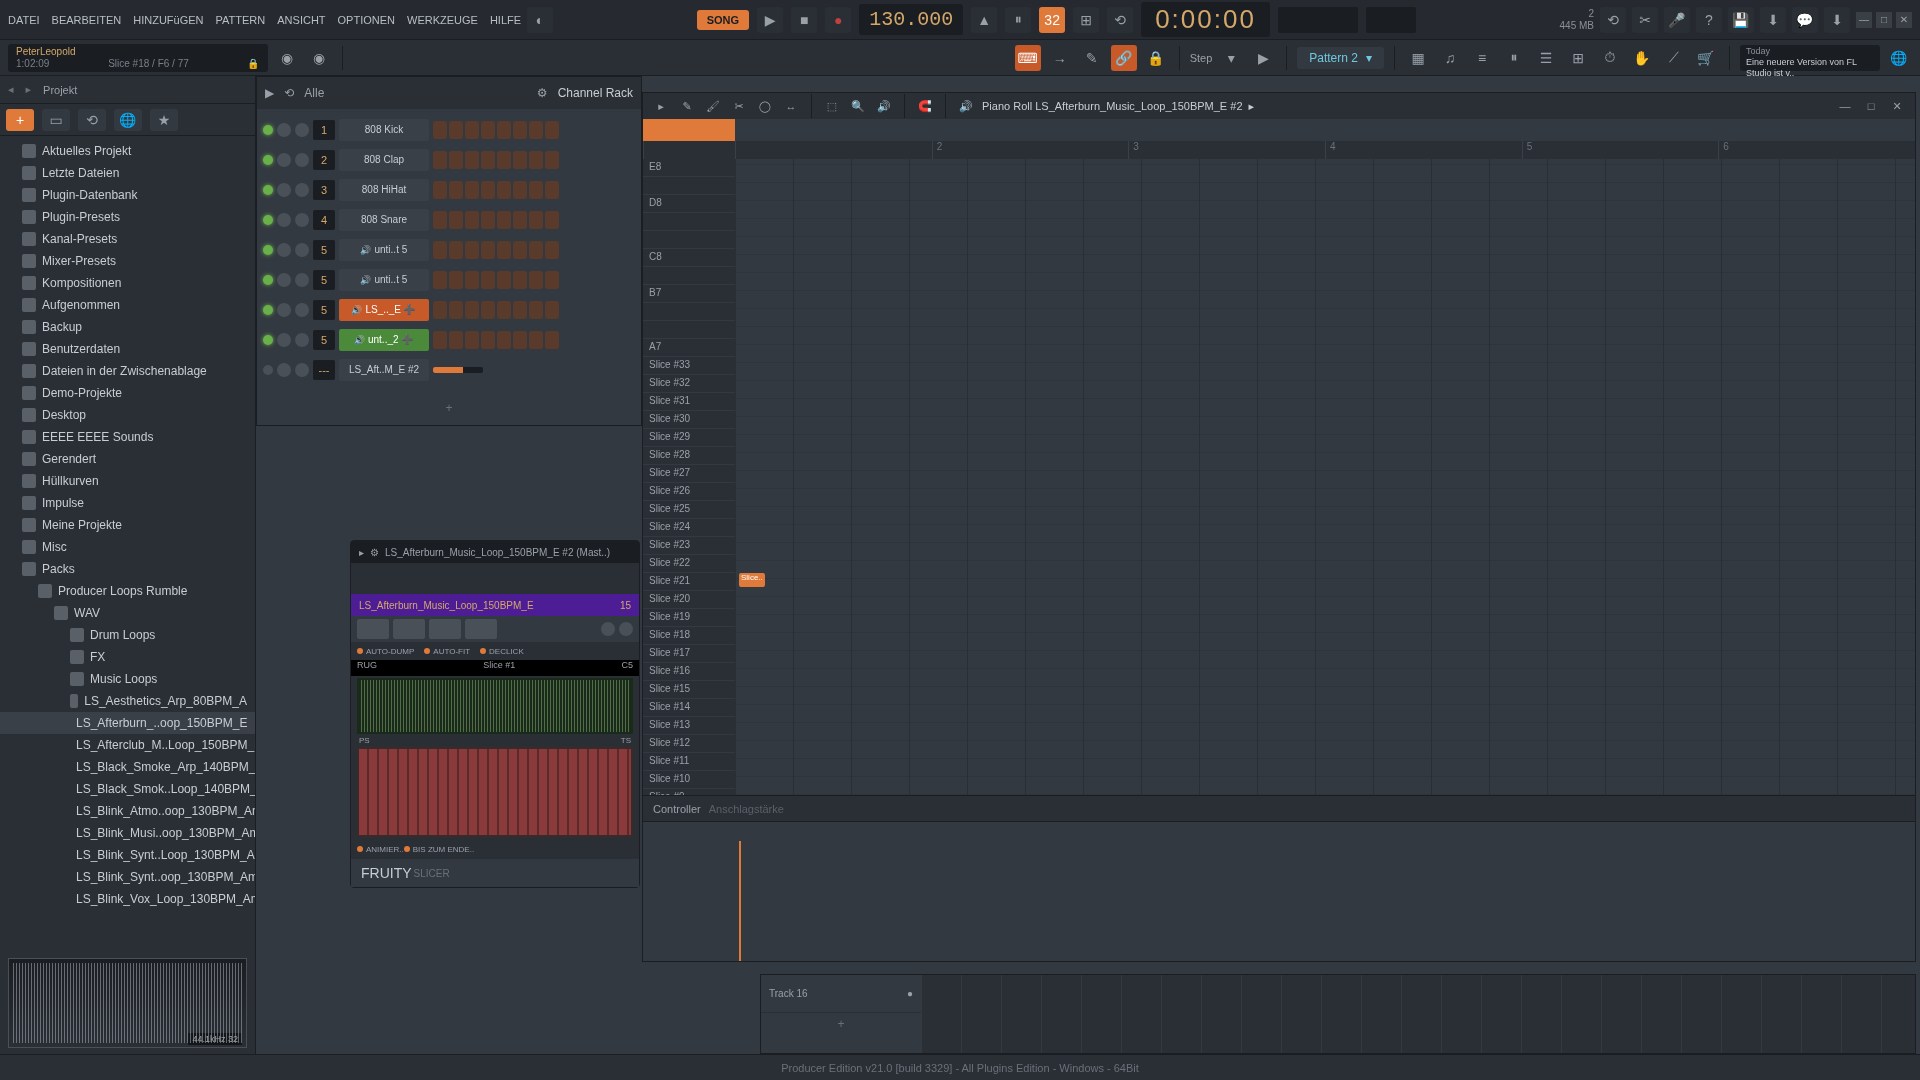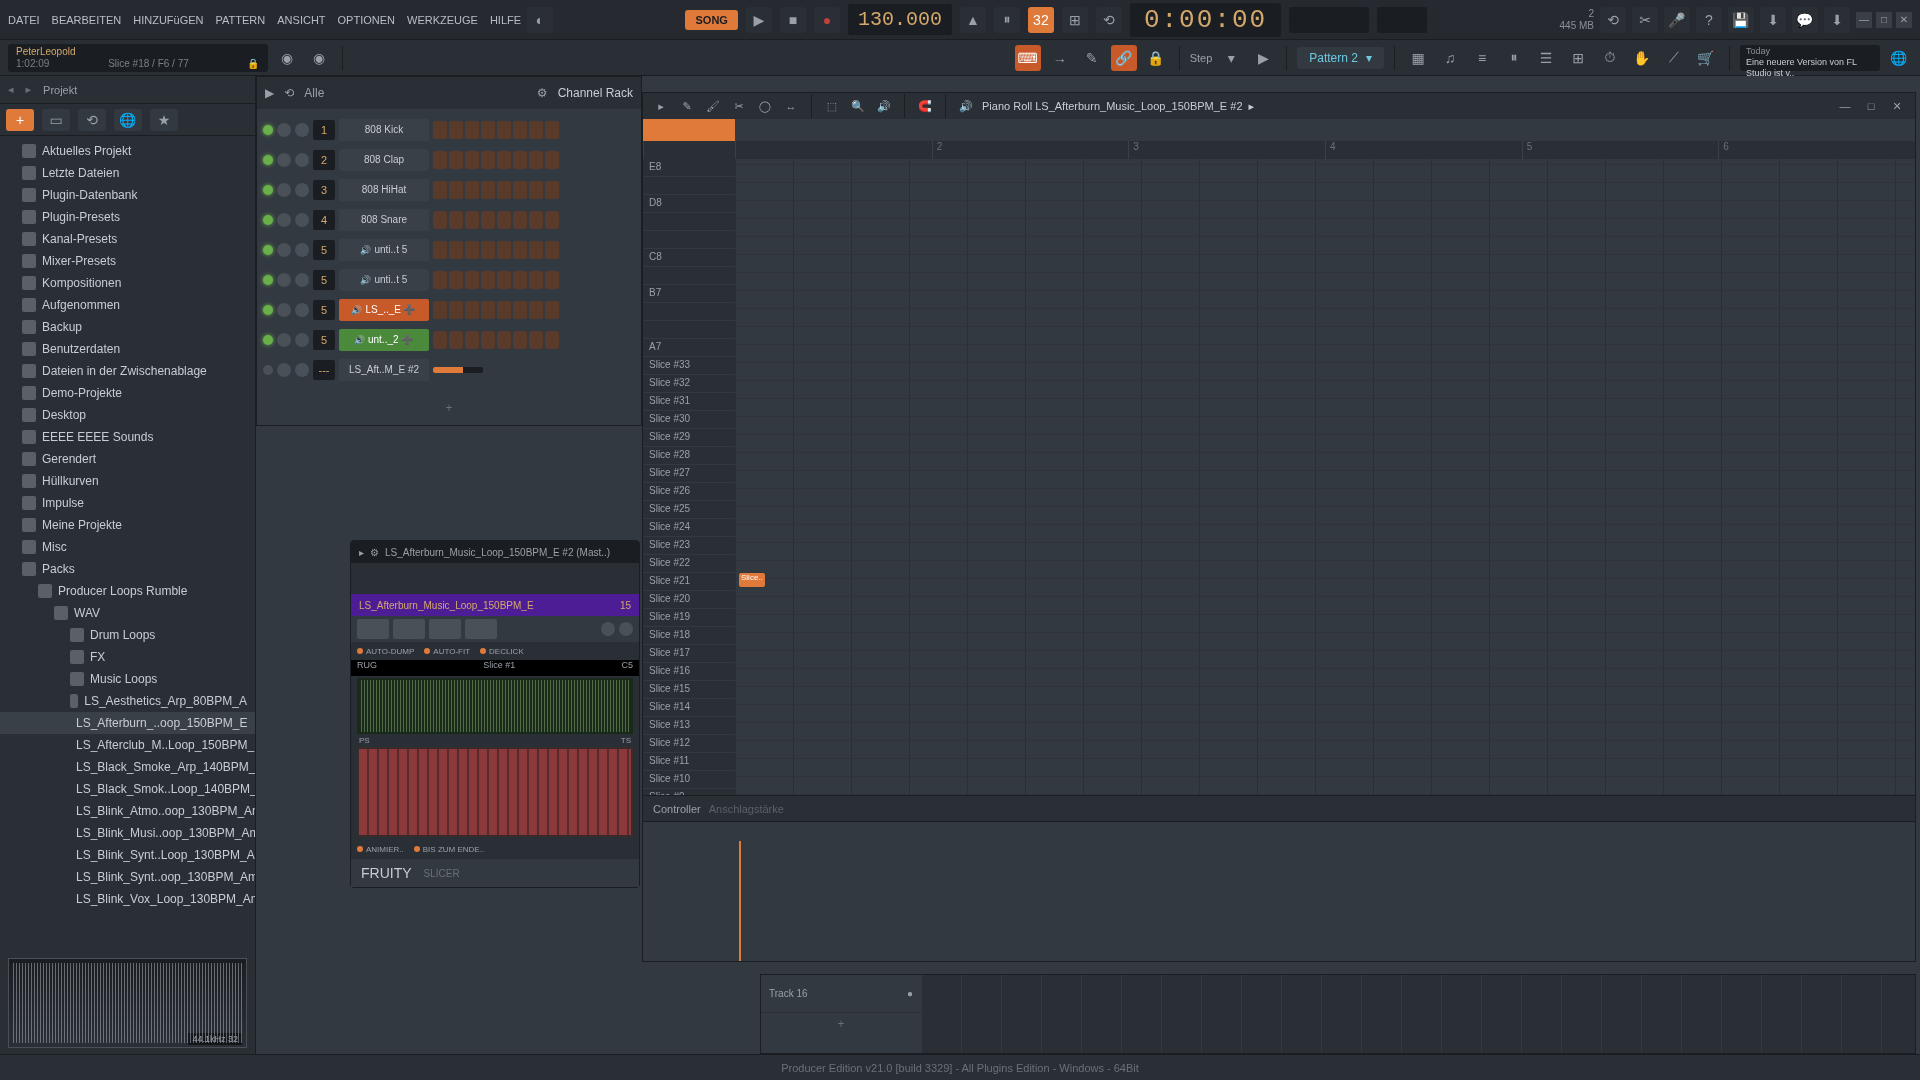--- a/index.html
+++ b/index.html
@@ -4,21 +4,21 @@
 <style>
 * { margin: 0; padding: 0; box-sizing: border-box; font-family: Arial, sans-serif; user-select: none; }
 body { background: #333941; width: 1920px; height: 1080px; overflow: hidden; color: #9aa0a8; font-size: 12px; position: relative; }
 
 
 .menubar { background: #262a30; height: 40px; display: flex; align-items: center; padding: 0 8px; gap: 6px; border-bottom: 1px solid #1a1d22; }
 .menubar .menu-items { display: flex; gap: 12px; font-size: 11px; color: #b8bec6; }
 .menubar .menu-items span { cursor: pointer; }
 .menubar .center-area { flex: 1; display: flex; align-items: center; gap: 8px; justify-content: center; }
 .tempo-display { background: #1a1d22; color: #d4a86a; font-family: 'Courier New', monospace; font-size: 20px; padding: 4px 10px; border-radius: 3px; }
-.time-display { background: #1a1d22; color: #d4a86a; font-family: Liberation Mono, monospace; font-size: 26px; padding: 2px 14px; border-radius: 3px; letter-spacing: 2px; }
+.time-display { background: #1a1d22; color: #d4a86a; font-family: Liberation Sans, sans-serif; font-size: 26px; padding: 2px 14px; border-radius: 3px; letter-spacing: 2px; }
 .tool-btn { width: 26px; height: 26px; background: #2a2f36; border-radius: 3px; display: flex; align-items: center; justify-content: center; cursor: pointer; color: #9aa0a8; font-size: 14px; }
 .tool-btn.active { background: #e07a3a; color: #fff; }
 .tool-btn.active2 { background: #c85a2a; color: #fff; }
 .song-btn { background: #e07a3a; color: #1a1d22; padding: 4px 10px; border-radius: 3px; font-size: 11px; font-weight: bold; }
 .meter { width: 80px; height: 26px; background: #1a1d22; border-radius: 2px; }
 .mem-display { font-size: 10px; color: #8a9098; text-align: right; line-height: 12px; }
 .win-controls { display: flex; gap: 4px; margin-left: auto; }
 .win-btn { width: 16px; height: 16px; background: #3a3f46; display: flex; align-items: center; justify-content: center; cursor: pointer; font-size: 10px; }
 
 
@@ -78,22 +78,22 @@
 .slicer-toolbar { height: 26px; display: flex; align-items: center; padding: 0 6px; gap: 4px; background: #333941; }
 .slicer-tb-btn { width: 32px; height: 20px; background: #4a5058; border-radius: 2px; }
 .slicer-opts { height: 18px; display: flex; align-items: center; padding: 0 6px; gap: 10px; background: #2a2f36; font-size: 8px; }
 .slicer-opt { display: flex; align-items: center; gap: 3px; }
 .slicer-led { width: 6px; height: 6px; border-radius: 50%; background: #e07a3a; }
 .slicer-slice-label { height: 16px; display: flex; justify-content: space-between; padding: 0 6px; font-size: 9px; background: #000000; }
 .slicer-wave { height: 56px; background: #1a2a1a; margin: 2px 6px; position: relative; }
 .slicer-wave::after { content: ''; position: absolute; inset: 2px; background: repeating-linear-gradient(90deg, transparent 0 2px, #6a8a5a 2px 3px); opacity: 0.7; }
 .slicer-slices { height: 90px; background: #3a2a2a; margin: 2px 6px; position: relative; }
 .slicer-slices::after { content: ''; position: absolute; inset: 2px; background: repeating-linear-gradient(90deg, #8a3a3a 0 8px, #5a2a2a 8px 10px); }
-.slicer-bottom { height: 20px; display: flex; align-items: center; padding: 0 6px; gap: 10px; font-size: 8px; }
-.slicer-logo { height: 28px; display: flex; align-items: center; padding: 0 10px; font-size: 14px; color: #c8cdd4; background: #333941; gap: 10px; }
+.slicer-bottom { height: 20px; display: flex; align-items: center; padding: 0 6px; font-size: 8px; }
+.slicer-logo { height: 28px; display: flex; align-items: center; padding: 0 10px; font-size: 14px; color: #c8cdd4; background: #333941; }
 .slicer-logo .sub { font-size: 10px; color: #6a7078; margin-left: 2px; }
 
 
 .piano-roll { position: absolute; top: 92px; left: 642px; right: 4px; bottom: 118px; background: #333941; border: 1px solid #1a1d22; display: flex; flex-direction: column; }
 .pr-title { height: 26px; background: #2a2f36; display: flex; align-items: center; padding: 0 8px; gap: 6px; font-size: 11px; color: #c8cdd4; }
 .pr-title .tb { width: 20px; height: 20px; display: flex; align-items: center; justify-content: center; color: #9aa0a8; cursor: pointer; }
 .pr-header-track { height: 22px; background: #e07a3a; position: relative; }
 .pr-timeline { height: 18px; background: #2a2f36; display: flex; font-size: 10px; color: #6a7078; }
 .pr-timeline span { flex: 1; padding-left: 4px; border-left: 1px solid #3a4048; }
 .pr-body { flex: 1; display: flex; overflow: hidden; }

